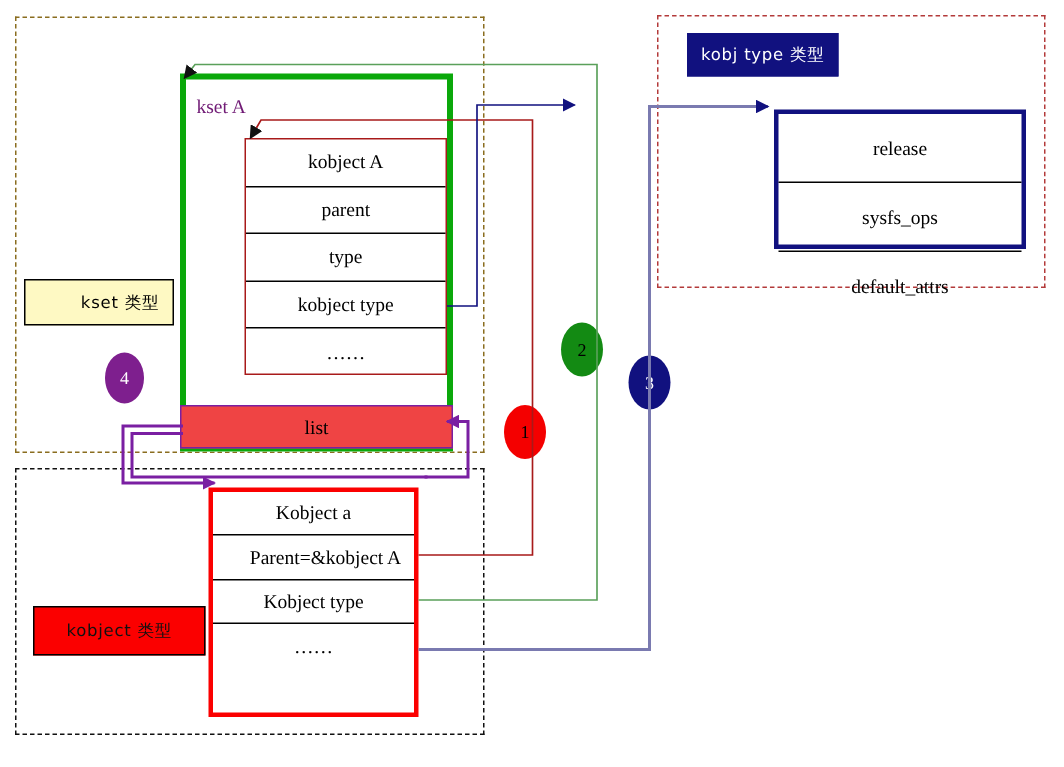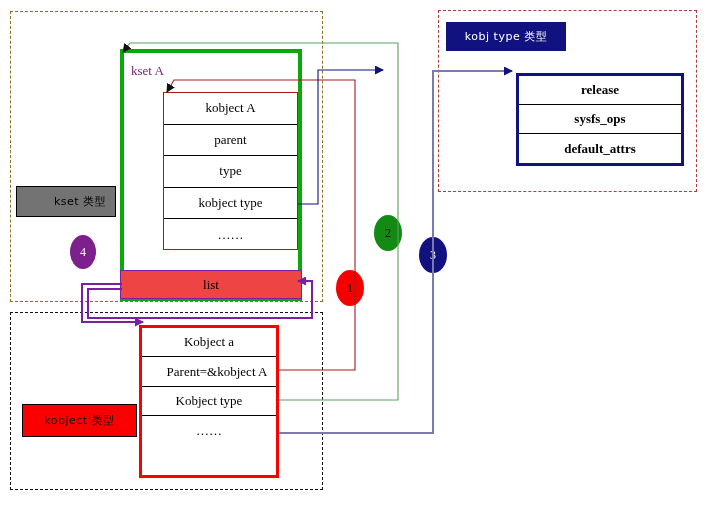--- a/index.html
+++ b/index.html
@@ -43,28 +43,28 @@
     display: flex;
     align-items: center;
     justify-content: center;
     font-family: "DejaVu Sans", "Liberation Sans", sans-serif;
     font-size: 11px;
     letter-spacing: .5px;
     border: 1px solid #000000;
   }
   .chip-kset {
     left: 16px; top: 186px; width: 100px; height: 31px;
-    background: #737373; color: #000000; padding-left: 28px;
+    background: #fef9c3; color: #000000; padding-left: 28px;
   }
   .chip-kobject {
     left: 22px; top: 404px; width: 115px; height: 33px;
     background: #fb0000; color: #111111;
   }
   .chip-kobjtype {
-    left: 446px; top: 22px; width: 120px; height: 29px;
+    left: 458px; top: 22px; width: 101px; height: 29px;
     background: #11117f; color: #ffffff; border-color: #11117f;
   }
   
   .struct {
     position: absolute;
     box-sizing: border-box;
     background: #ffffff;
   }
   .struct .row {
     box-sizing: border-box;
@@ -118,23 +118,22 @@
   .kobja .row.left {
     justify-content: center;
     padding-left: 16px;
   }
   
   .ktype {
     left: 516px; top: 73px; width: 168px; height: 93px;
     border: 3px solid #11117f;
   }
   .ktype .row {
-    height: 29px;
+    height: 46px;
     border-bottom: 1px solid #000000;
-    font-weight: bold;
   }
   .ktype .row:last-child { border-bottom: none; }
   
   .marker {
     position: absolute;
     box-sizing: border-box;
     border-radius: 50%;
     display: flex;
     align-items: center;
     justify-content: center;

